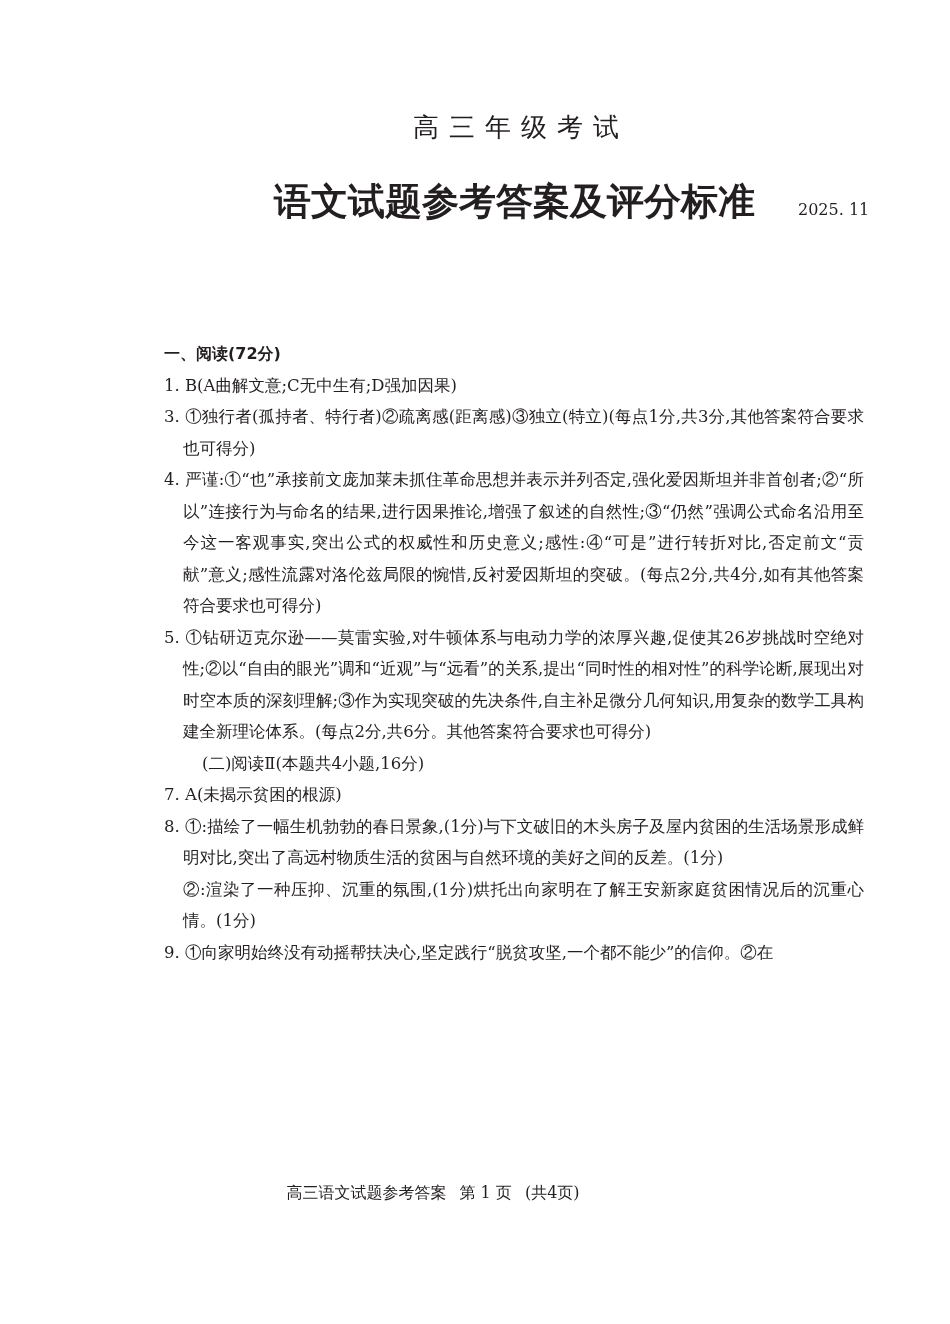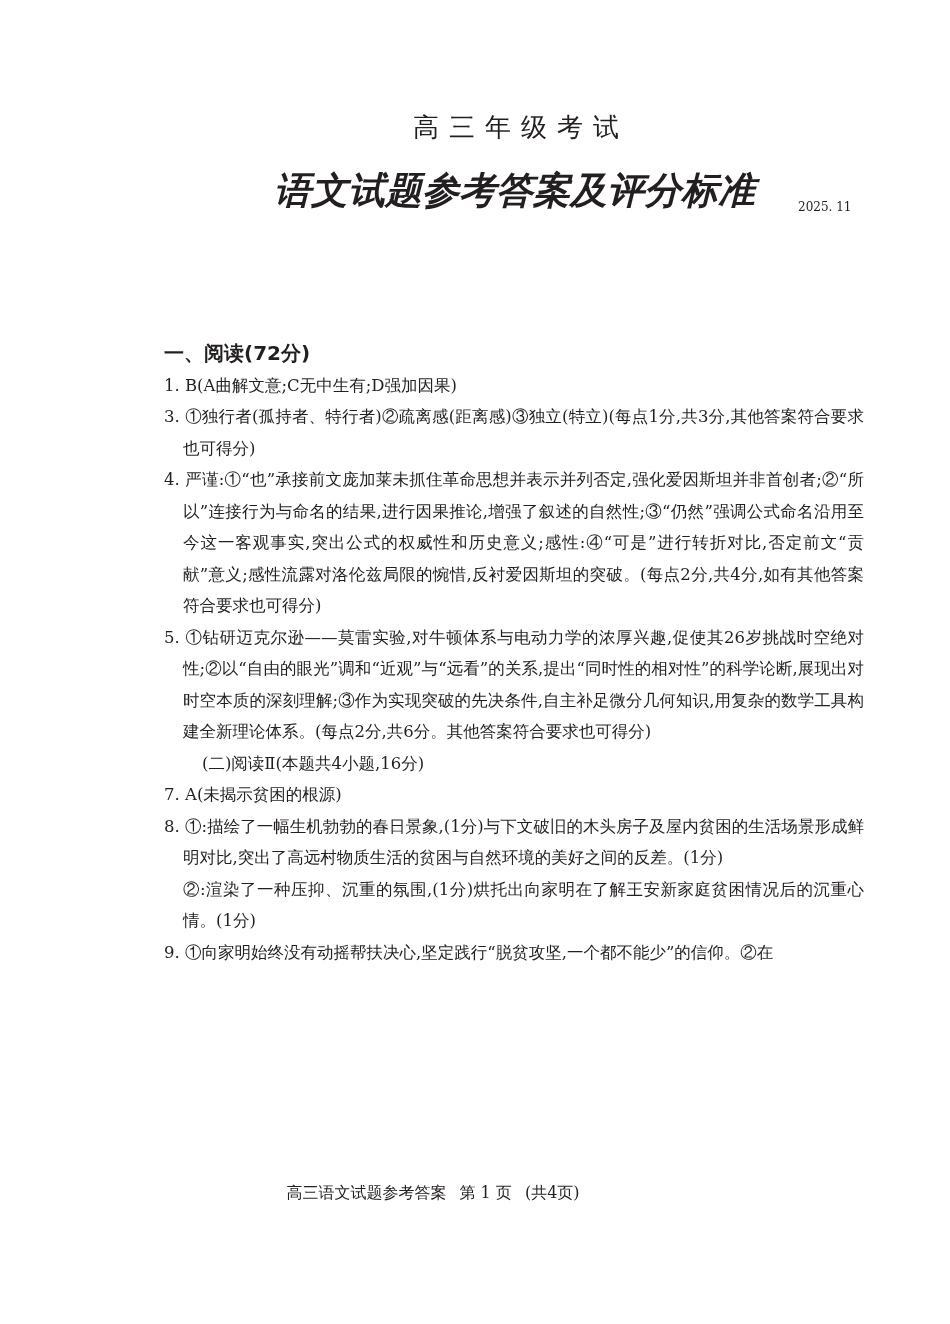--- a/index.html
+++ b/index.html
@@ -7,31 +7,31 @@
     width: 950px; height: 1324px; position: relative; overflow: hidden;
     font-family: "DejaVu Serif", "Liberation Serif", serif;
     color: #231f20;
   }
   .subtitle {
     position: absolute; top: 110px; left: 0; width: 950px; text-align: center;
     font-size: 26px; letter-spacing: 10px; font-weight: normal;
     padding-left: 92px; box-sizing: border-box;
   }
   .title {
-    position: absolute; top: 166px; left: 274px;
-    font-size: 37px; font-weight: bold; letter-spacing: 0px; font-style: italic;
+    position: absolute; top: 177px; left: 274px;
+    font-size: 37px; font-weight: bold; letter-spacing: 0px;
   }
   .date {
-    position: absolute; top: 200px; left: 798px; font-size: 12px; text-align: right;
+    position: absolute; top: 200px; left: 798px; font-size: 16px; text-align: right;
   }
   .content {
     position: absolute; top: 338px; left: 164px; width: 700px;
     font-size: 16.5px; line-height: 31.5px;
   }
-  .section-head { font-weight: bold; font-family: "DejaVu Sans", "Liberation Sans", sans-serif; font-size: 20px; }
+  .section-head { font-weight: bold; font-family: "DejaVu Sans", "Liberation Sans", sans-serif; font-size: 16px; }
   .sub-head { padding-left: 38px; }
   .item { padding-left: 19px; text-indent: -19px; text-align: justify; }
   .item-cont { padding-left: 19px; text-align: justify; }
   .footer {
     position: absolute; top: 1183px; left: 0; width: 866px; text-align: center;
     font-size: 16px;
   }
   .footer span { margin: 0 4px; }
 </style>
 </head>

